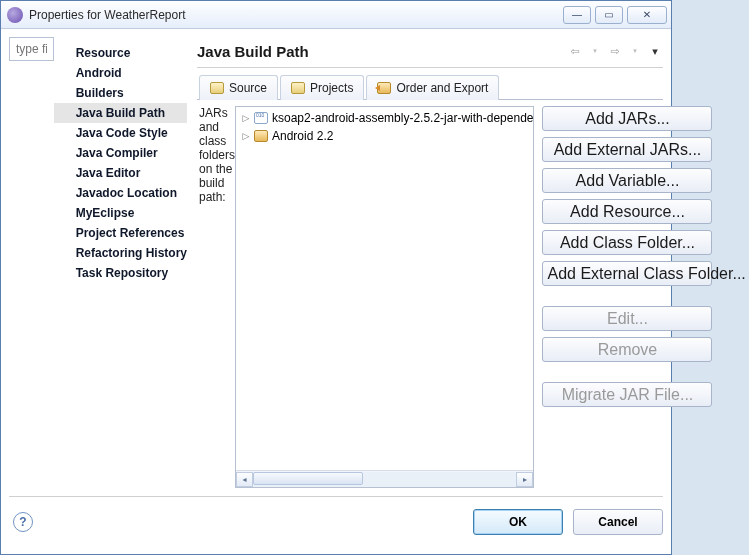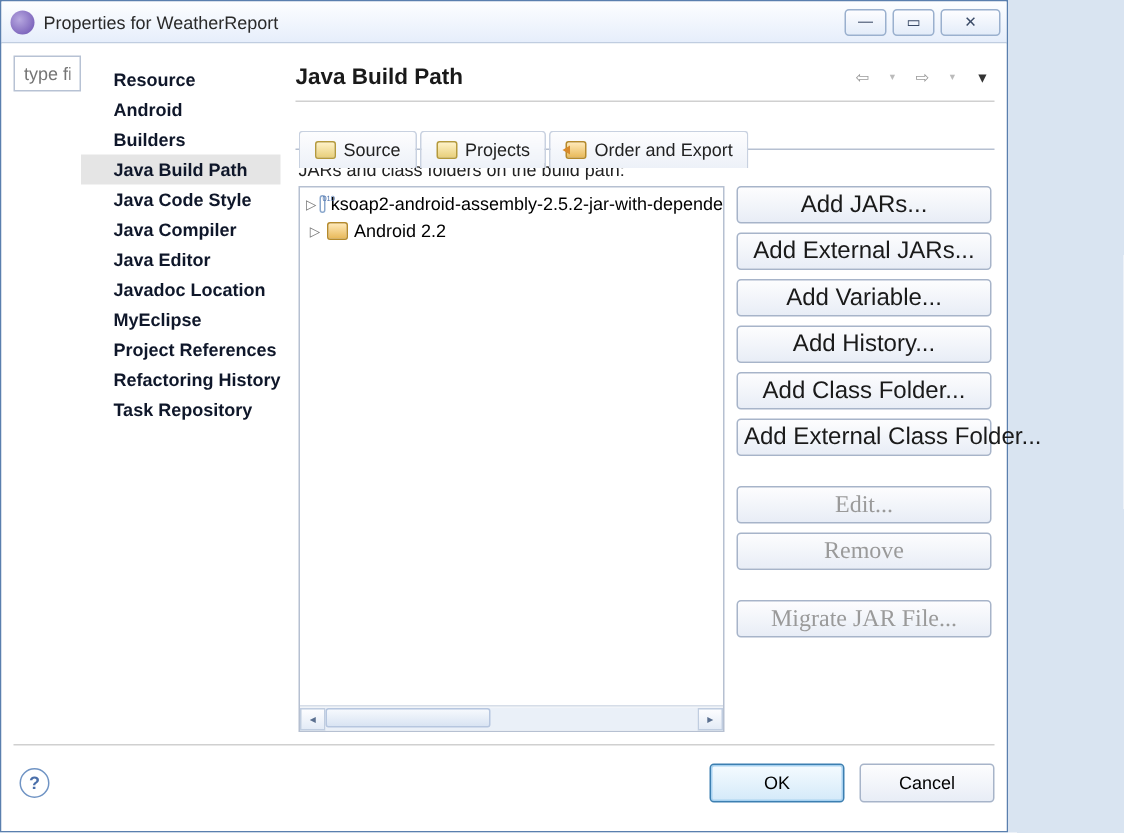--- a/index.html
+++ b/index.html
@@ -17,52 +17,52 @@
   .tree { margin-top: 6px; font-size: 12px; color: #0f172a; font-weight: bold; }
   .tree .item { padding: 2px 0 2px 22px; line-height: 16px; cursor: default; white-space: nowrap; }
   .tree .item.selected { background: #e5e5e5; }
   .right { flex: 1; display: flex; flex-direction: column; min-width: 0; }
   .header { display: flex; align-items: center; height: 28px; }
   .header h2 { font-size: 15px; font-weight: 600; margin: 0; color: #1a1a1a; flex: 1; }
   .navicons { display: flex; gap: 4px; align-items: center; }
   .navicons span { width: 16px; height: 16px; display: inline-flex; align-items: center; justify-content: center; font-size: 11px; color: #9a9a9a; }
   .divider { height: 1px; background: #d0d0d0; margin: 2px 0 6px 0; }
   .tabs { display: flex; border-bottom: 1px solid #b6c0d1; height: 26px; padding-left: 2px; }
-  .tab { display: flex; align-items: center; gap: 5px; padding: 0 10px; font-size: 12px; border: 1px solid transparent; border-bottom: none; color: #222; cursor: default; position: relative; top: 13px; height: 25px; }
+  .tab { display: flex; align-items: center; gap: 5px; padding: 0 10px; font-size: 12px; border: 1px solid transparent; border-bottom: none; color: #222; cursor: default; position: relative; top: 1px; height: 25px; }
   .tab.active { background: #fff; border-color: #b6c0d1; border-radius: 3px 3px 0 0; }
   .tab:not(.active) { background: linear-gradient(#fdfdfe,#edf1f8); border: 1px solid #c8d1e0; border-bottom: none; border-radius: 3px 3px 0 0; margin-right: 2px; }
   .tab.active + .tab { margin-left: 2px; }
   .tabicon { width: 14px; height: 12px; }
   .tabicon.folder { background: linear-gradient(#fff2c7,#e8cf7b); border: 1px solid #b59a3c; border-radius: 2px; }
   .tabicon.lib { background: linear-gradient(#b8d88a,#7bb04a); border: 1px solid #5a8a32; border-radius: 1px; position: relative; }
   .tabicon.lib::after{ content:""; position:absolute; right:-1px; bottom:-1px; width:5px; height:5px; background:#fff; border:1px solid #5a8a32; border-radius:1px; }
   .tabicon.export { background: linear-gradient(#ffe9b8,#e8b95a); border: 1px solid #b58a2c; border-radius: 2px; position: relative; }
   .tabicon.export::after{ content:""; position:absolute; left:-3px; top:2px; width:0;height:0;border-top:3px solid transparent;border-bottom:3px solid transparent;border-right:5px solid #d88a2a;}
-  .tabbody { flex: 1; display: flex; flex-direction: column; padding: 6px 2px 2px 2px; min-height: 0; }
+  .tabbody { flex: 1; display: flex; padding: 6px 2px 2px 2px; min-height: 0; }
   .caption { font-size: 12px; color: #222; margin-bottom: 4px; }
   .bodysplit { flex: 1; display: flex; gap: 8px; min-height: 0; }
   .listwrap { flex: 1; border: 1px solid #b6c0d1; background: #fff; display: flex; flex-direction: column; min-width: 0; }
   .listarea { flex: 1; overflow: hidden; padding: 2px 0; }
   .row { display: flex; align-items: center; height: 18px; font-size: 12px; padding-left: 4px; cursor: default; white-space: nowrap; }
   .expander { width: 12px; height: 12px; margin-right: 2px; display: inline-flex; align-items: center; justify-content: center; color: #7a7a7a; font-size: 9px; }
   .jaricon { width: 14px; height: 12px; margin-right: 4px; background: #fff; border: 1px solid #8aa7cc; border-radius: 2px; position: relative; display:inline-block; }
   .jaricon::after{content:"010";position:absolute;top:0;left:1px;font-size:5px;line-height:5px;color:#4a6faa;}
   .andicon { width: 14px; height: 12px; margin-right: 4px; background: linear-gradient(#ffe9b8,#e8b95a); border: 1px solid #b58a2c; border-radius: 2px; display:inline-block; }
   .hscroll { height: 17px; border-top: 1px solid #d6dde8; background: #f1f4f9; display: flex; align-items: center; }
   .hscroll .arrow { width: 17px; height: 15px; background: linear-gradient(#fdfdff,#e3ebf6); border: 1px solid #c0cde0; display:flex;align-items:center;justify-content:center;font-size:8px;color:#5a6f8f; }
   .hscroll .track { flex: 1; height: 15px; background: #eaf0f8; position: relative; }
   .hscroll .thumb { position: absolute; left: 0; top: 0; height: 13px; width: 110px; background: linear-gradient(#f6f9fd,#d9e4f3); border: 1px solid #b6c6df; border-radius: 2px; }
   .btncol { width: 170px; display: flex; flex-direction: column; gap: 6px; }
   .btn { height: 25px; border: 1px solid #a7b4c9; background: linear-gradient(#fdfdfe,#e8edf6); font-size: 16px; color: #1a1a1a; border-radius: 3px; cursor: default; padding: 0 4px; white-space: nowrap; }
-  .btn:disabled { color: #9a9a9a; font-family: Liberation Serif, serif; }
+  .btn:disabled { color: #9a9a9a; }
   .btngap { height: 8px; }
   .footer { height: 50px; border-top: 1px solid #d0d0d0; margin: 6px 8px 8px 8px; display: flex; align-items: center; }
   .help { width: 20px; height: 20px; border: 1.5px solid #7094c4; border-radius: 50%; display: flex; align-items: center; justify-content: center; color: #4a6faa; font-size: 12px; font-weight: bold; margin-left: 4px; }
   .footer .spacer { flex: 1; }
-  .fbtn { width: 90px; height: 26px; margin-left: 10px; border: 1px solid #a7b4c9; background: linear-gradient(#fdfdfe,#e8edf6); font-size: 12px; border-radius: 3px; cursor: default; }
+  .fbtn { width: 90px; height: 26px; margin-left: 10px; border: 1px solid #a7b4c9; background: linear-gradient(#fdfdfe,#e8edf6); font-size: 12px; border-radius: 3px; cursor: default; font-weight: bold; }
   .fbtn.ok { border: 1px solid #3c7fb1; box-shadow: 0 0 0 1px #a7d1f0 inset; background: linear-gradient(#f5fbff,#d4e9f9); }
 </style>
 </head>
 <body>
 
 <div class="window">
   <div class="titlebar">
     <span class="ticon"></span>
     <span>Properties for WeatherReport</span>
     <span class="spacer"></span>
@@ -148,21 +148,21 @@
                   <div class="thumb"></div>
                 </div>
                 <div class="arrow">▸</div>
               </div>
             </div>
 
             <div class="btncol">
               <button class="btn">Add JARs...</button>
               <button class="btn">Add External JARs...</button>
               <button class="btn">Add Variable...</button>
-              <button class="btn">Add History...</button>
+              <button class="btn">Add Resource...</button>
               <button class="btn">Add Class Folder...</button>
               <button class="btn">Add External Class Folder...</button>
               <div class="btngap"></div>
               <button class="btn" disabled="">Edit...</button>
               <button class="btn" disabled="">Remove</button>
               <div class="btngap"></div>
               <button class="btn" disabled="">Migrate JAR File...</button>
             </div>
           </div>
         </div>

